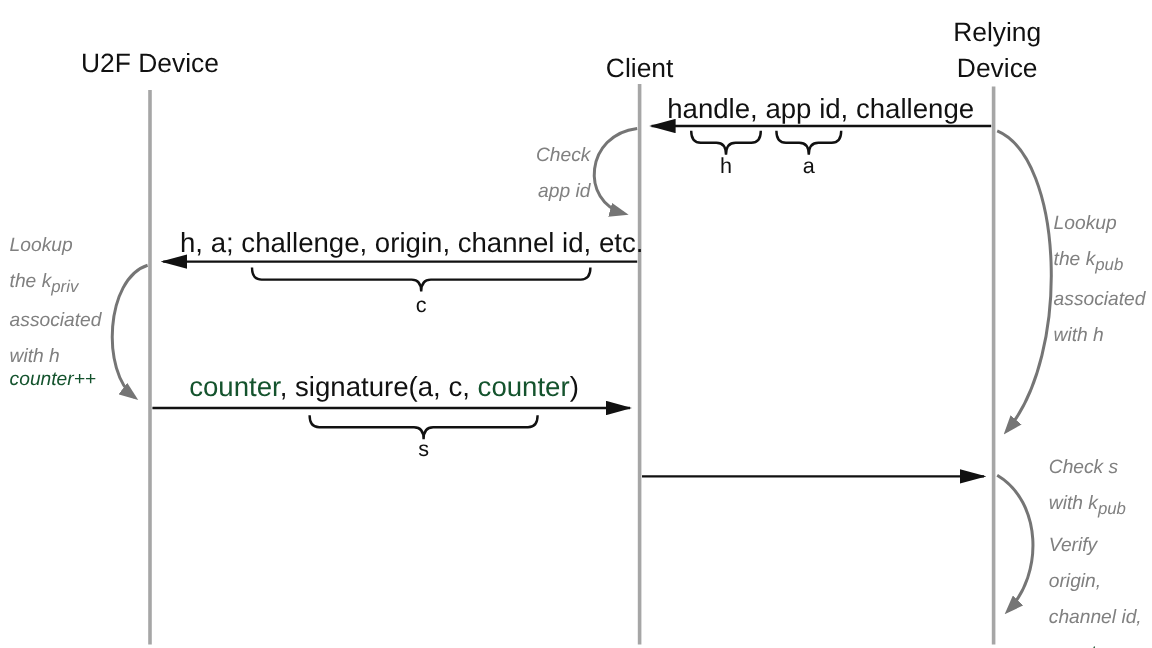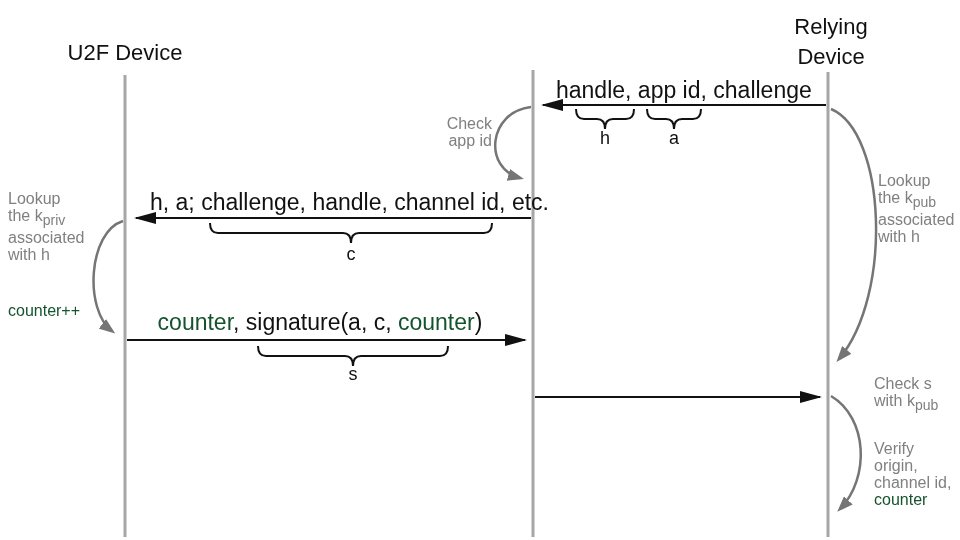--- a/index.html
+++ b/index.html
@@ -3,21 +3,21 @@
 <meta charset="utf-8">
 <style>
   html,body{margin:0;padding:0;background:#fff;}
   .stage{position:relative;width:960px;height:540px;background:#ffffff;
          font-family:"Liberation Sans", sans-serif;overflow:hidden;}
   .stage svg{position:absolute;left:0;top:0;}
   .abs{position:absolute;}
   .actor{font-size:22px;color:#111;text-align:center;line-height:30px;}
   .msg{font-size:23px;color:#111;text-align:center;white-space:nowrap;}
   .brace-label{font-size:18px;color:#111;text-align:center;}
-  .note{font-size:16px;color:#808080;line-height:17px;}
+  .note{font-size:16px;font-style:italic;color:#808080;line-height:30px;}
   .note .line{white-space:nowrap;}
   .green{color:#14532d;}
   sub{font-size:14px;}
 </style>
 </head>
 <body>
 
 <div class="stage">
 
   <svg width="960" height="540" viewBox="0 0 960 540">
@@ -44,24 +44,25 @@
     <path d="M831,109 C886,132 893,295 839,359" fill="none" stroke="#757575" stroke-width="2.5" marker-end="url(#arrow-gray)"></path>
     <path d="M831,396 C868,418 870,478 840,509" fill="none" stroke="#757575" stroke-width="2.5" marker-end="url(#arrow-gray)"></path>
 
     <path d="M576,109 Q576,119 584,119 L597,119 Q605,119 605,129 Q605,119 613,119 L626,119 Q634,119 634,109" fill="none" stroke="#111" stroke-width="2"></path>
     <path d="M647,109 Q647,119 655,119 L666,119 Q674,119 674,129 Q674,119 682,119 L693,119 Q701,119 701,109" fill="none" stroke="#111" stroke-width="2"></path>
     <path d="M210,223 Q210,233 218,233 L343,233 Q351,233 351,243 Q351,233 359,233 L484,233 Q492,233 492,223" fill="none" stroke="#111" stroke-width="2"></path>
     <path d="M258,346 Q258,356 266,356 L345,356 Q353,356 353,366 Q353,356 361,356 L440,356 Q448,356 448,346" fill="none" stroke="#111" stroke-width="2"></path>
   </svg>
 
   <div class="abs actor" style="left:45px;top:38px;width:160px">U2F Device</div>
+  <div class="abs actor" style="left:473px;top:42px;width:120px">Client</div>
   <div class="abs actor" style="left:786px;top:12px;width:90px">Relying Device</div>
 
   <div class="abs msg" style="left:556px;top:77px;width:250px">handle, app id, challenge</div>
-  <div class="abs msg" style="left:150px;top:189px;width:350px">h, a; challenge, handle, channel id, etc.</div>
+  <div class="abs msg" style="left:150px;top:189px;width:350px">h, a; challenge, origin, channel id, etc.</div>
   <div class="abs msg" style="left:145px;top:309px;width:350px"><span class="green">counter</span><span>, signature(a, c, </span><span class="green">counter</span><span>)</span></div>
 
   <div class="abs brace-label" style="left:585px;top:128px;width:40px">h</div>
   <div class="abs brace-label" style="left:654px;top:128px;width:40px">a</div>
   <div class="abs brace-label" style="left:331px;top:244px;width:40px">c</div>
   <div class="abs brace-label" style="left:333px;top:364px;width:40px">s</div>
 
   <div class="abs note" style="left:428px;top:115px;width:64px;text-align:right">Check app id</div>
 
   <div class="abs note" style="left:8px;top:190px;width:112px">

